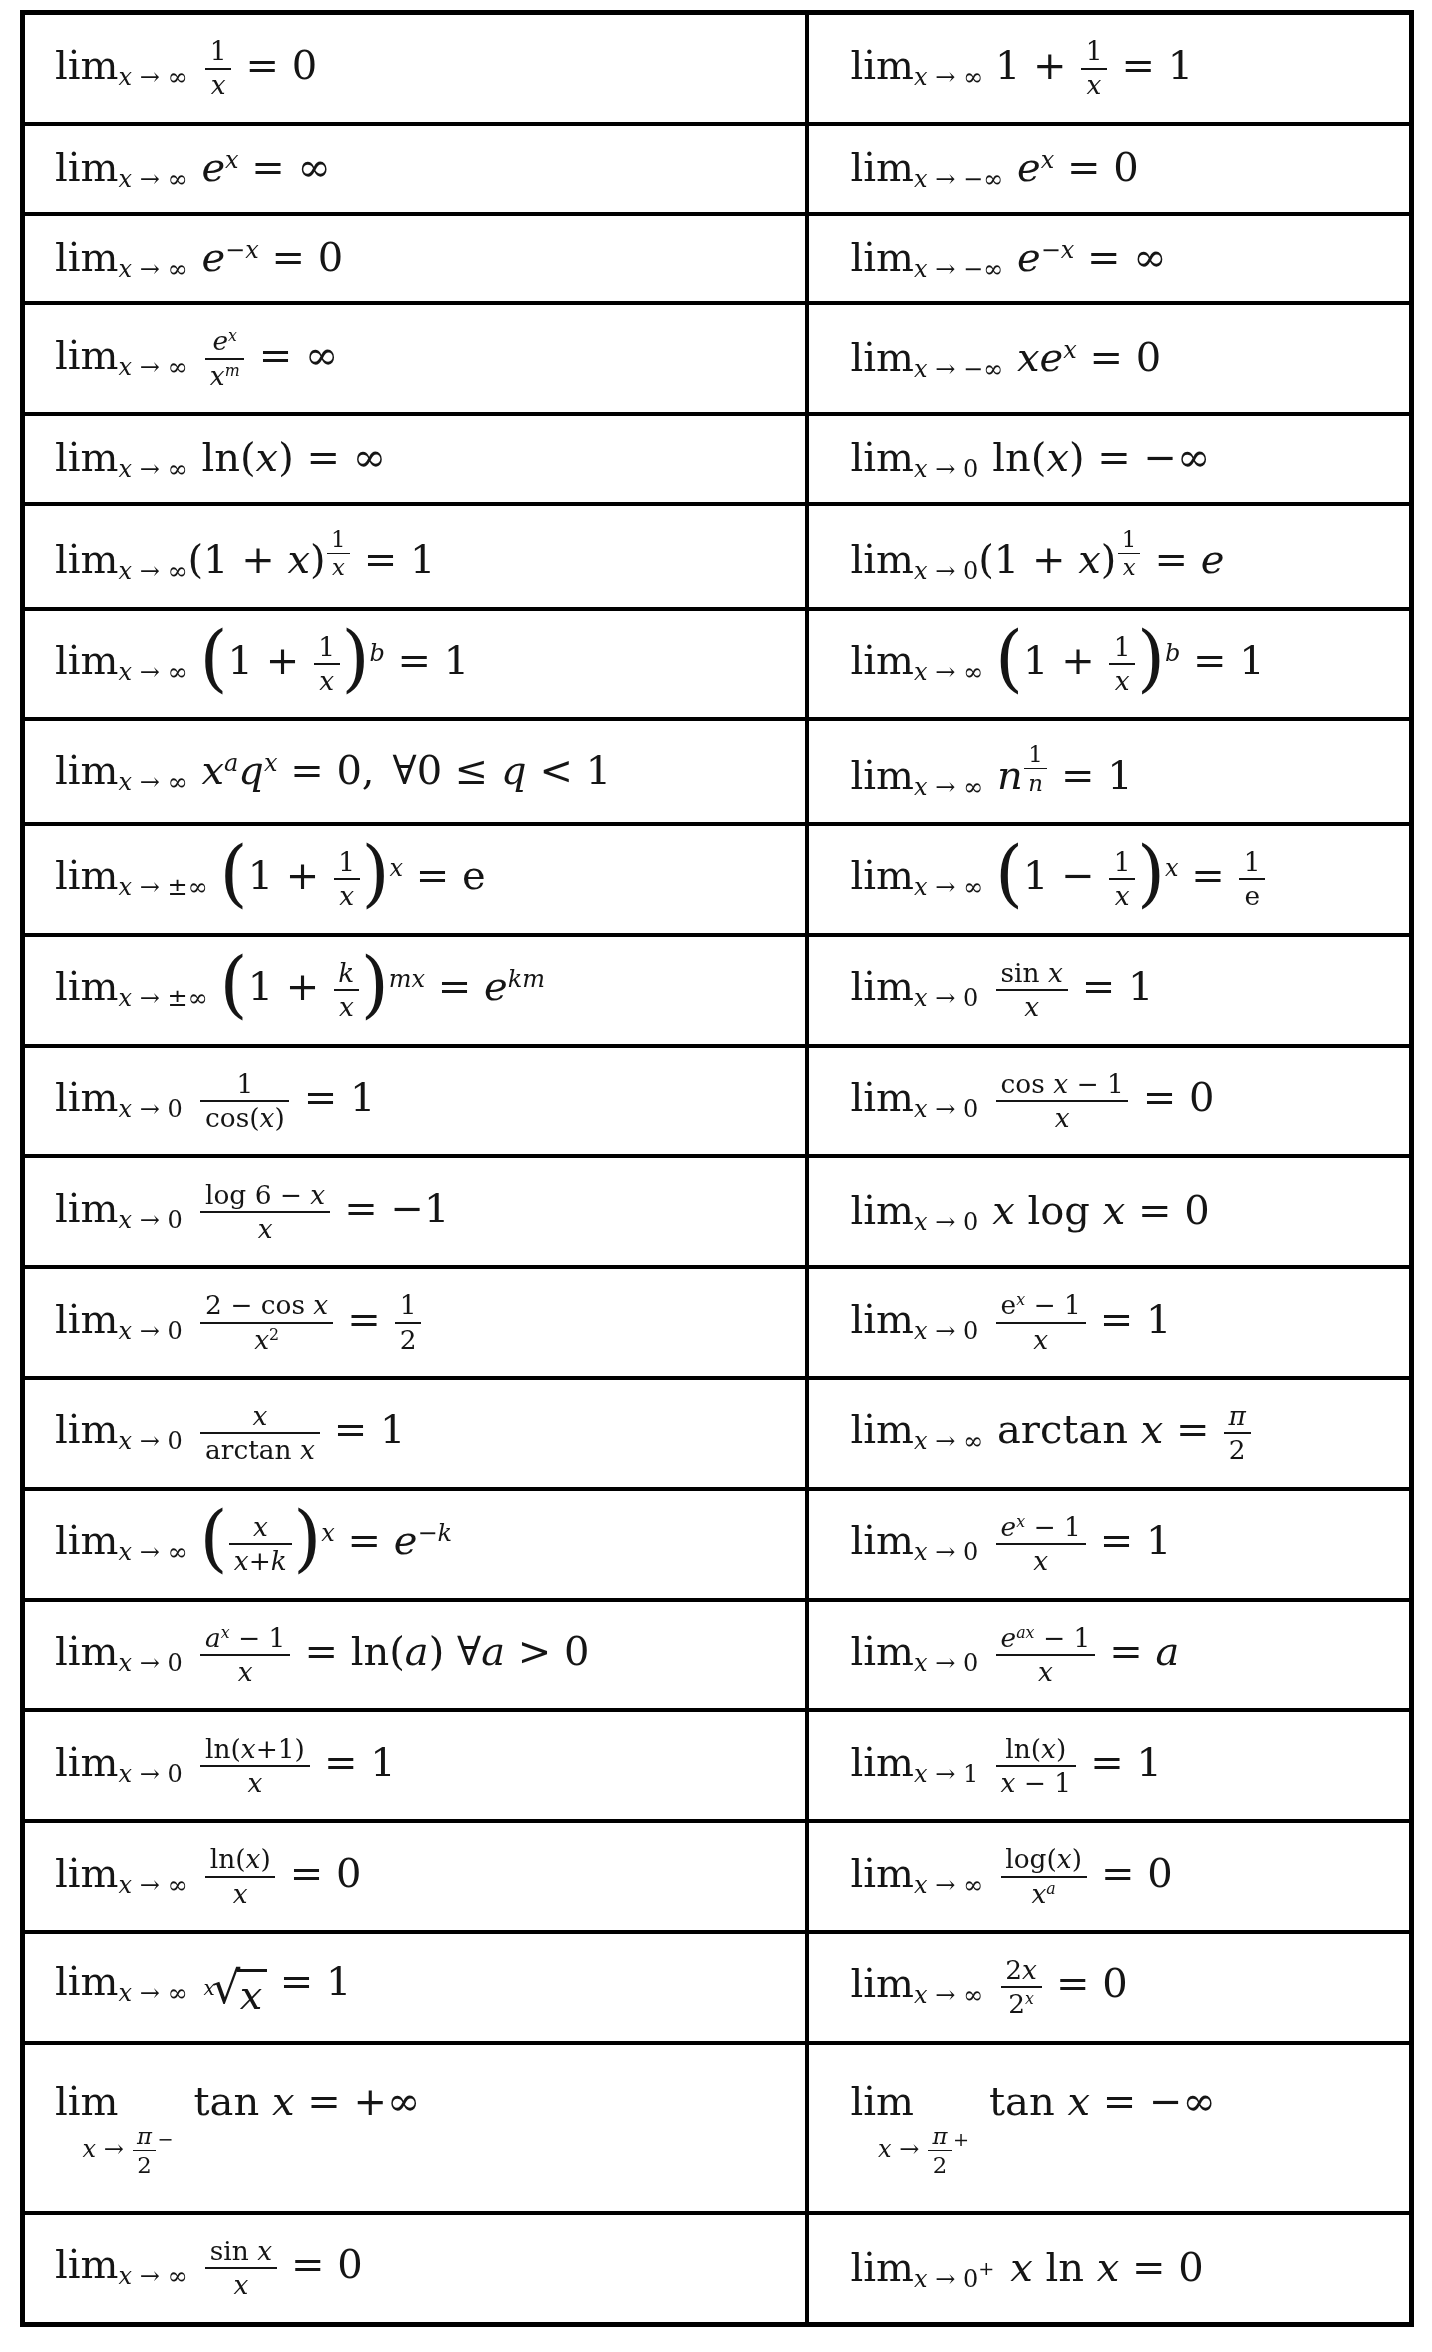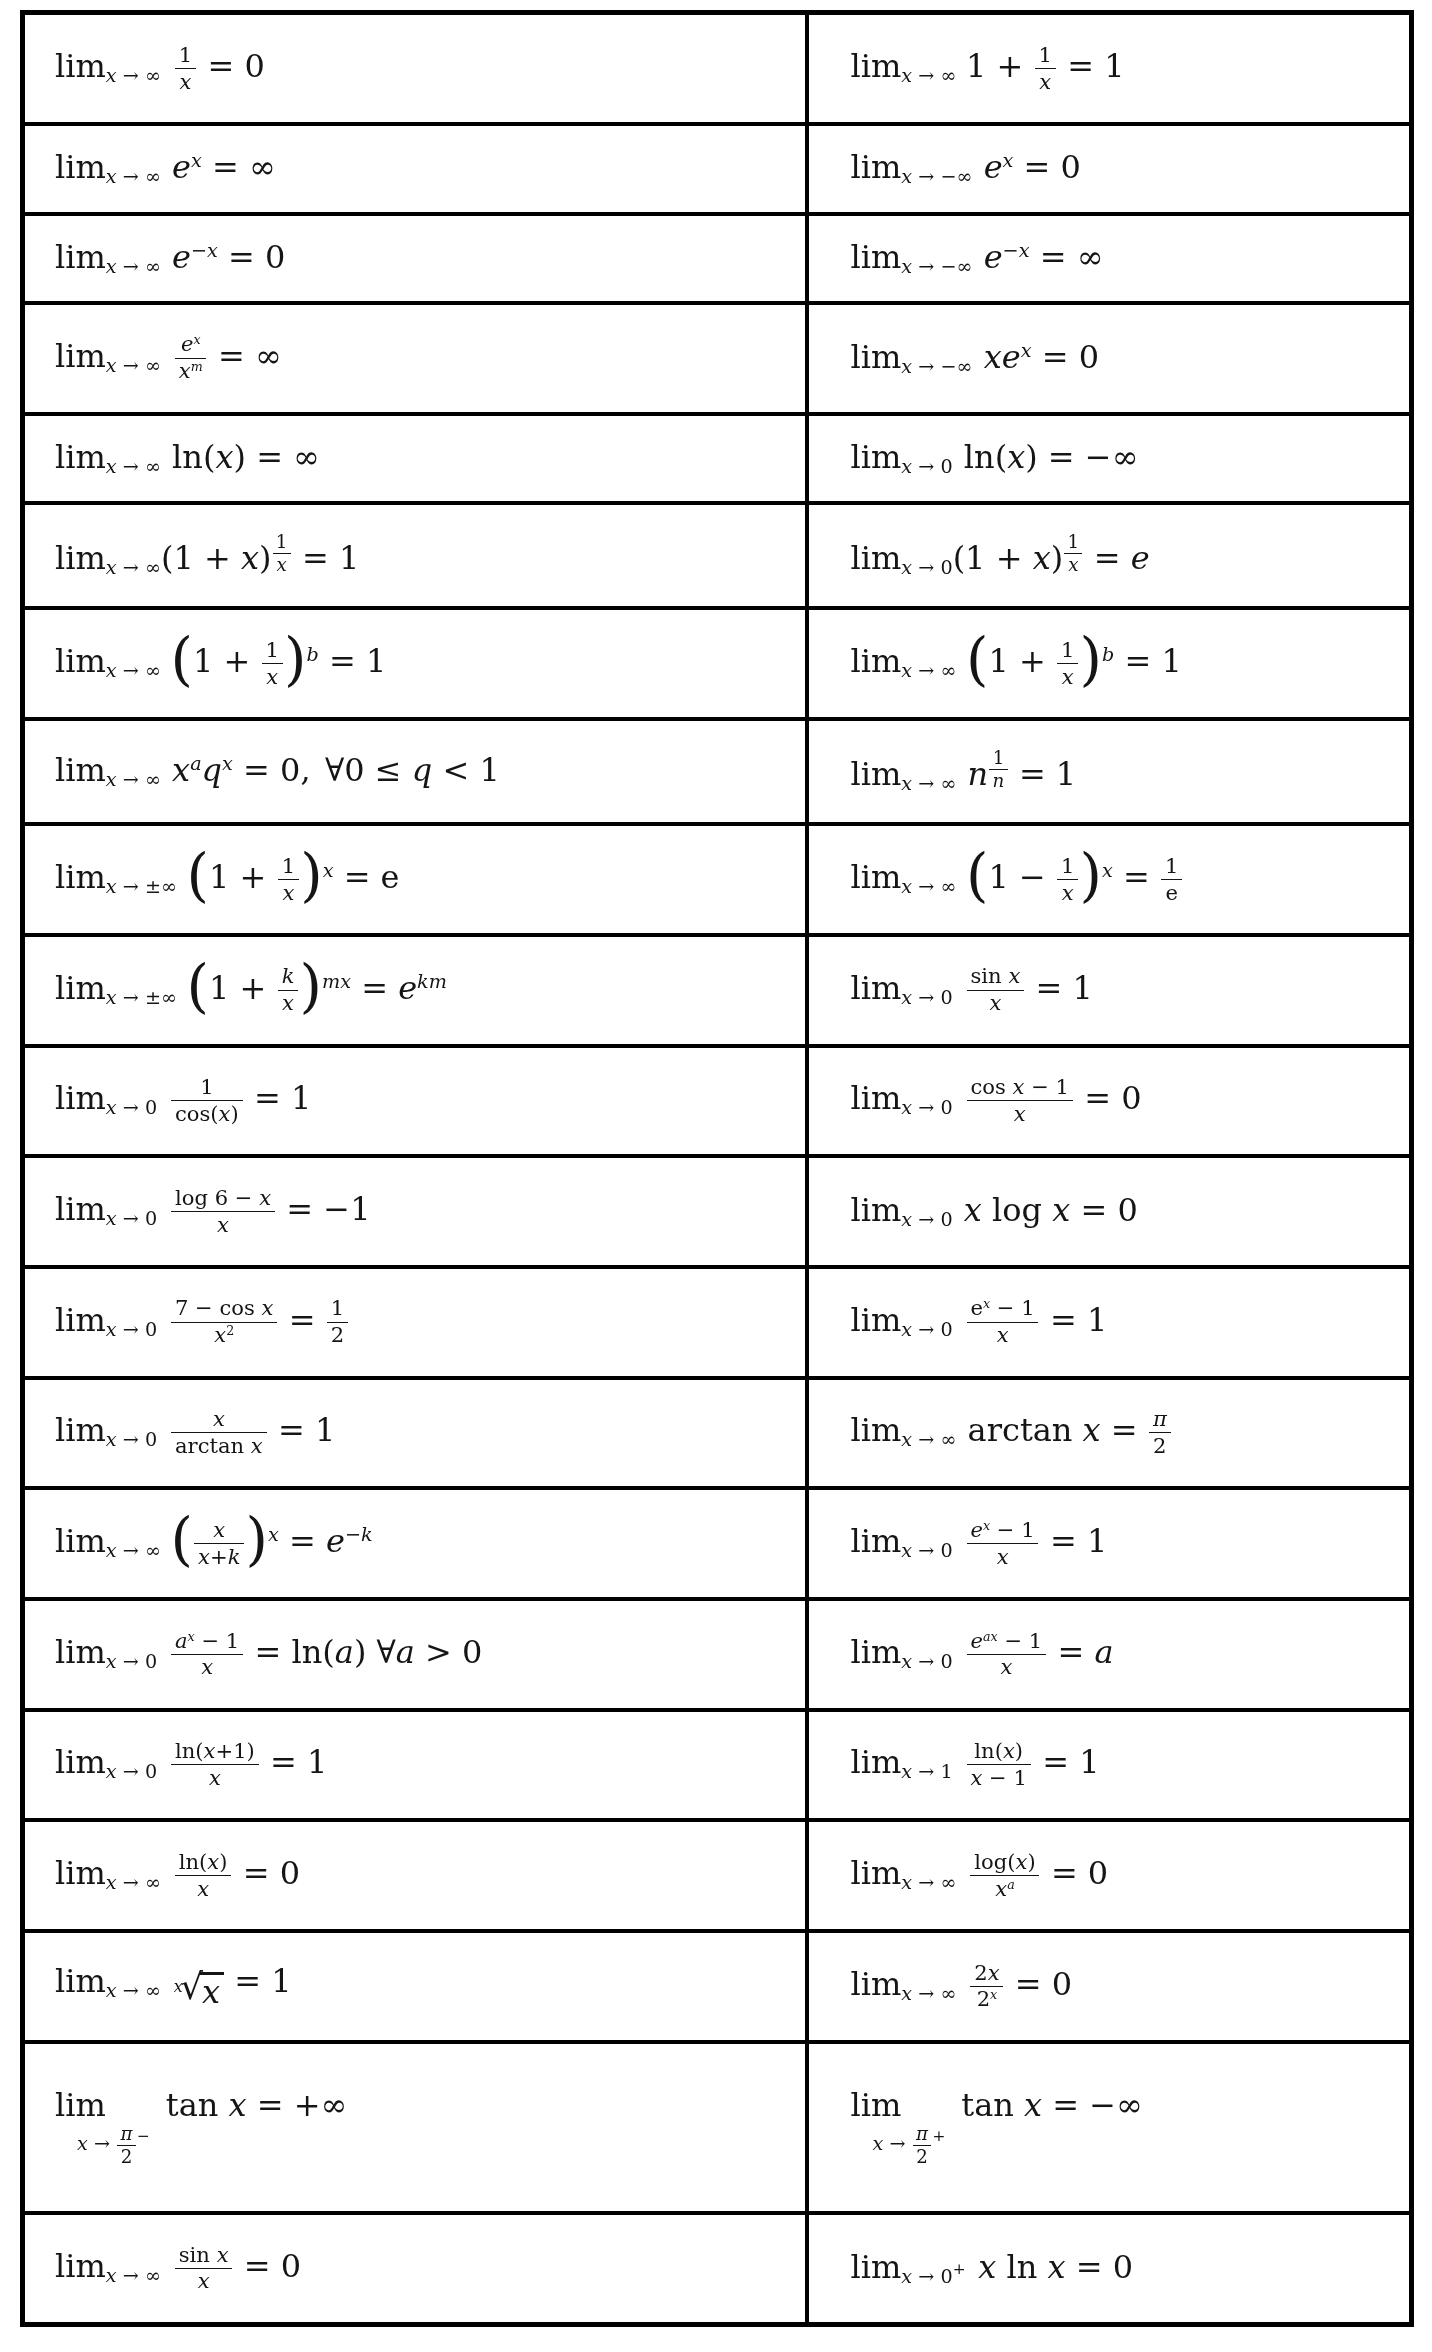--- a/index.html
+++ b/index.html
@@ -10,21 +10,21 @@
     font-family:"DejaVu Serif", serif;
   }
   table.limits {
     border-collapse:collapse; table-layout:fixed;
     margin:10px 0 0 20px; width:1394px; height:2317px;
     border:5px solid var(--border);
   }
   td.cell {
     border:4px solid var(--border);
     vertical-align:middle; white-space:nowrap;
-    font-size:32px; overflow:hidden; line-height:1.15;
+    font-size:40px; overflow:hidden; line-height:1.15;
   }
   td.colL { width:784px; padding-left:30px; }
   td.colR { padding-left:42px; }
 
   
   .mi { font-style:italic; }
   .mr { font-style:normal; }
   .msp { display:inline-block; }
   .msub { font-size:.6em; vertical-align:-.25em; }
   .msup { font-size:.6em; vertical-align:.55em; }
@@ -142,21 +142,21 @@
       </tr>
       <tr>
         <td class="cell colL"><span class="formula"><span class="mr">lim</span><span class="msub"><span class="mi">x</span><span class="mr"> → 0</span></span><span class="msp" style="width: 0.4em;"></span><span class="mfrac">
               <span class="fnum"><span class="mr">log 6 − </span><span class="mi">x</span></span>
               <span class="fden"><span class="mi">x</span></span>
             </span><span class="mr"> = −1</span></span></td>
         <td class="cell colR"><span class="formula"><span class="mr">lim</span><span class="msub"><span class="mi">x</span><span class="mr"> → 0</span></span><span class="msp" style="width: 0.35em;"></span><span class="mi">x</span><span class="mr"> log </span><span class="mi">x</span><span class="mr"> = 0</span></span></td>
       </tr>
       <tr>
         <td class="cell colL"><span class="formula"><span class="mr">lim</span><span class="msub"><span class="mi">x</span><span class="mr"> → 0</span></span><span class="msp" style="width: 0.4em;"></span><span class="mfrac">
-              <span class="fnum"><span class="mr">7 − cos </span><span class="mi">x</span></span>
+              <span class="fnum"><span class="mr">2 − cos </span><span class="mi">x</span></span>
               <span class="fden"><span class="mi">x</span><span class="msup"><span class="mr">2</span></span></span>
             </span><span class="mr"> = </span><span class="mfrac">
               <span class="fnum"><span class="mr">1</span></span>
               <span class="fden"><span class="mr">2</span></span>
             </span></span></td>
         <td class="cell colR"><span class="formula"><span class="mr">lim</span><span class="msub"><span class="mi">x</span><span class="mr"> → 0</span></span><span class="msp" style="width: 0.4em;"></span><span class="mfrac">
               <span class="fnum"><span class="mr">e</span><span class="msup"><span class="mi">x</span></span><span class="mr"> − 1</span></span>
               <span class="fden"><span class="mi">x</span></span>
             </span><span class="mr"> = 1</span></span></td>
       </tr>

